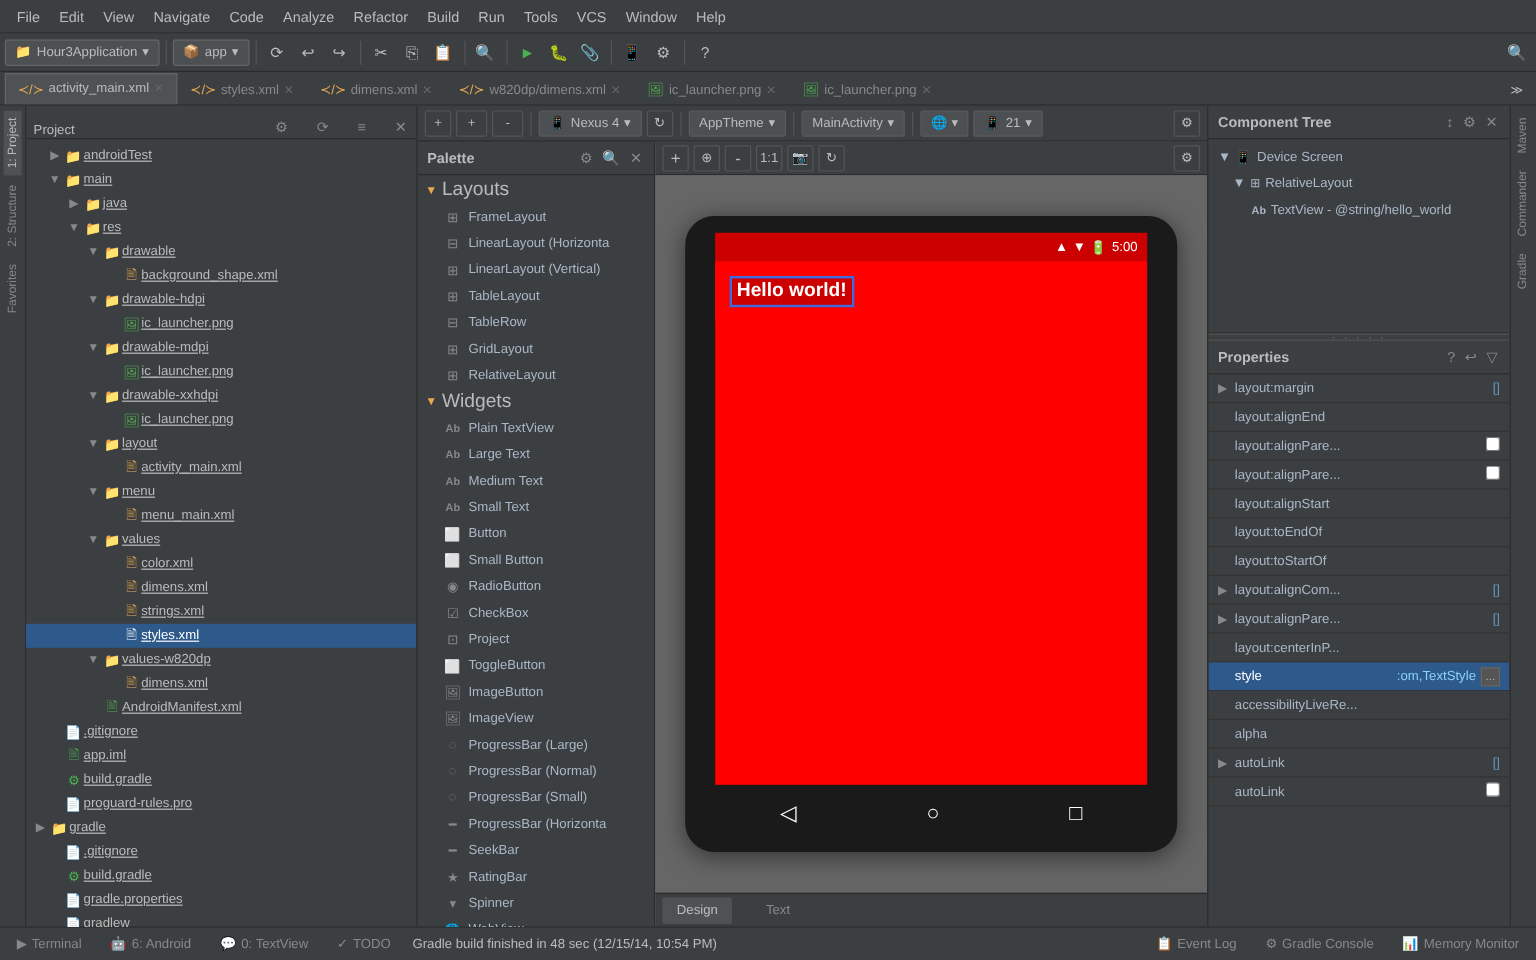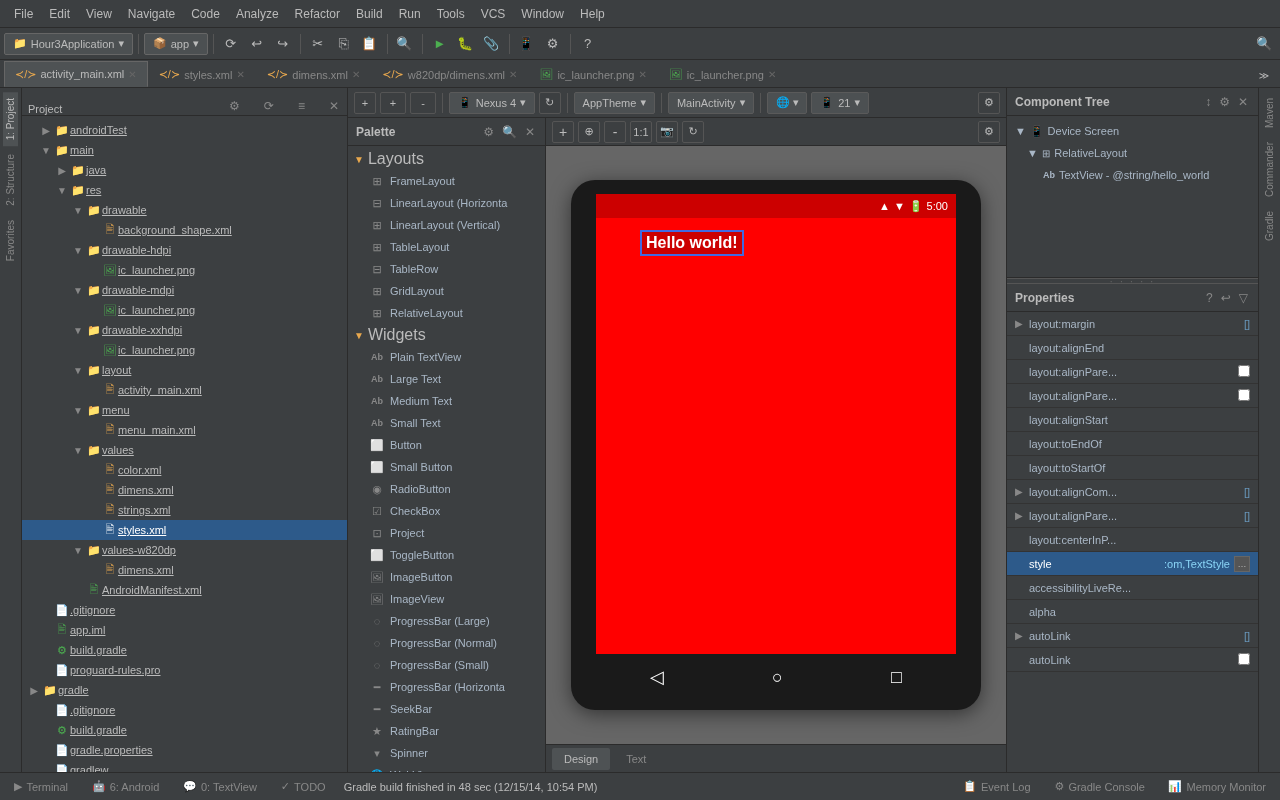--- a/index.html
+++ b/index.html
@@ -326,21 +326,21 @@
     .prop-row.selected-row .prop-value { color: #89d3f5; }
 
     
     .bottom-tabs {
       height: 28px;
       background: #3c3f41;
       display: flex;
       align-items: center;
       padding: 0 6px;
       border-top: 1px solid #2b2b2b;
-      gap: 4px;
+      gap: 16px;
     }
     .bottom-tab {
       height: 22px;
       padding: 0 12px;
       display: flex; align-items: center;
       font-size: 11px;
       cursor: pointer;
       border-radius: 2px;
       color: #888;
     }
@@ -921,21 +921,21 @@
 
           <div class="canvas-body">
             <div class="phone-device">
               <div class="phone-screen">
                 <div class="phone-status-bar">
                   <span>▲</span>
                   <span>▼</span>
                   <span>🔋</span>
                   <span>5:00</span>
                 </div>
-                <div style="flex:1;background:#ff0000;display:flex;align-items:flex-start;padding:12px;margin-left:32px;">
+                <div style="flex:1;background:#ff0000;display:flex;align-items:flex-start;padding:12px;">
                   <span class="hello-world-text">Hello world!</span>
                 </div>
               </div>
               <div class="phone-nav-bar">
                 <span class="nav-btn">◁</span>
                 <span class="nav-btn">○</span>
                 <span class="nav-btn">□</span>
               </div>
             </div>
           </div>

